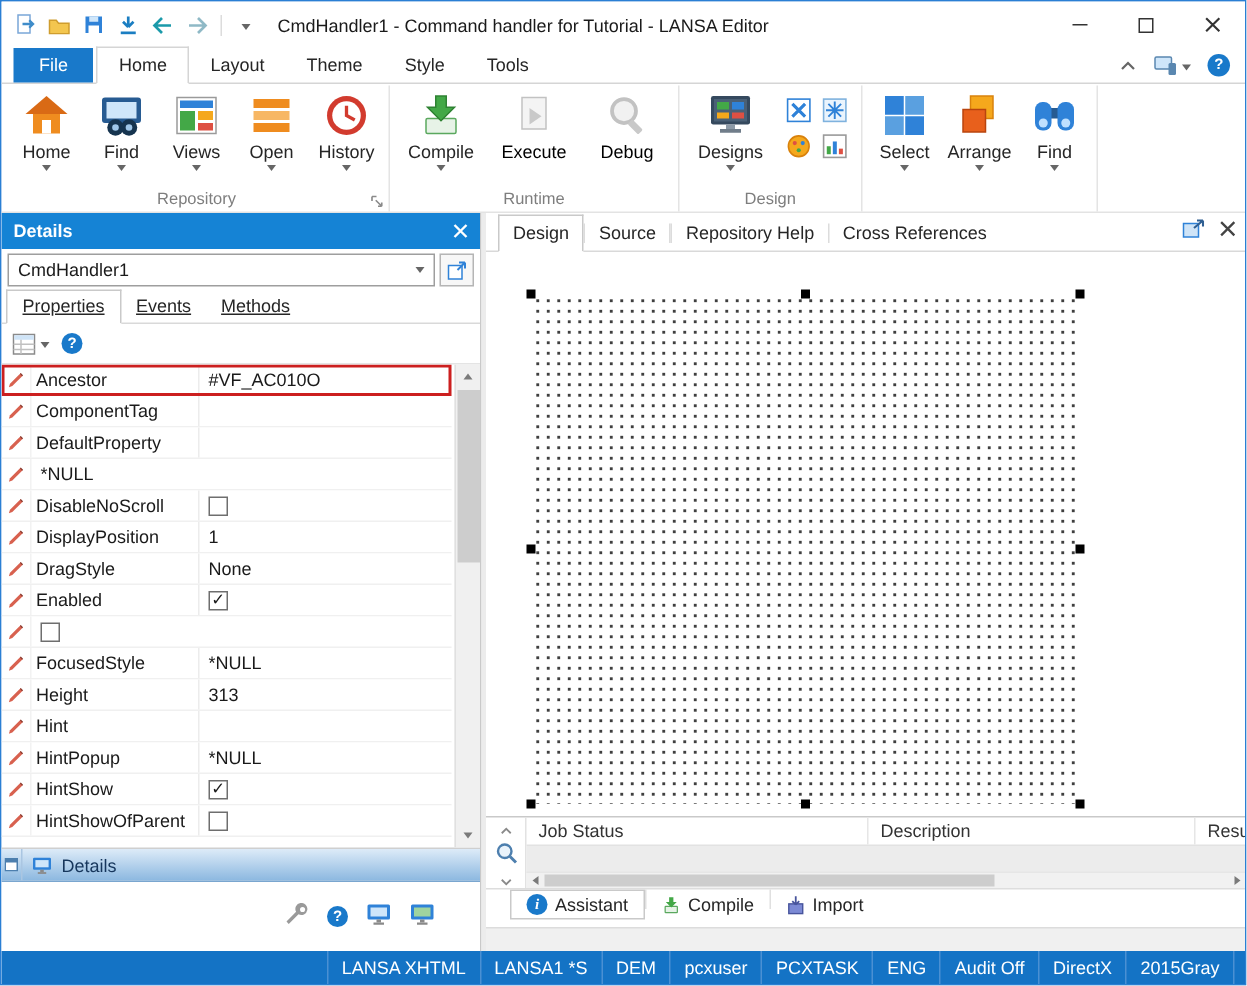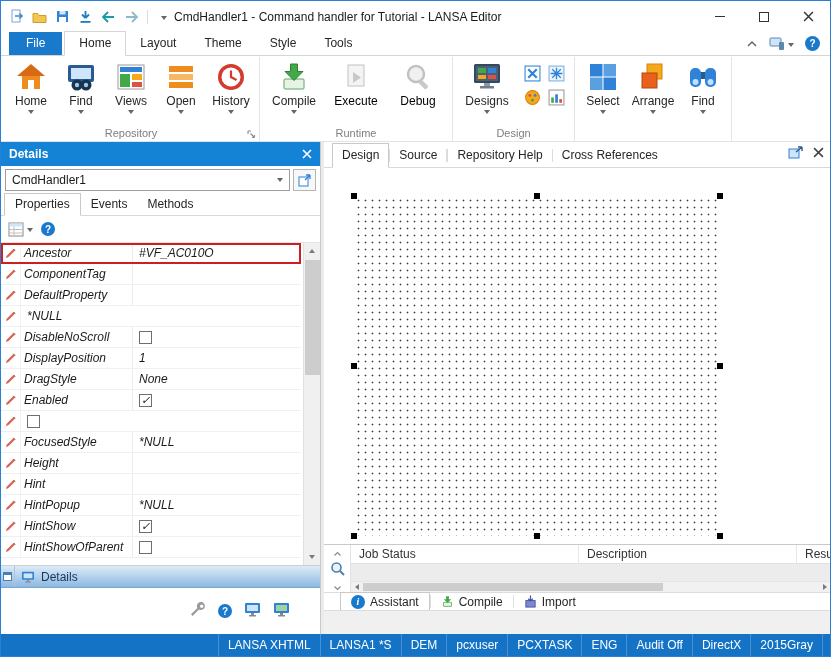--- a/index.html
+++ b/index.html
@@ -5,21 +5,21 @@
   * { box-sizing:border-box; }
   html,body { margin:0; padding:0; }
   body { font-family:"Liberation Sans", sans-serif; font-size:12px; color:#1a1a1a; background:#d7d7d7; }
   .window { position:relative; width:831px; height:657px; background:#fff; border:1px solid #2a7fd4; overflow:hidden; display:flex; flex-direction:column; }
 
   
   .titlebar { height:31px; display:flex; align-items:center; padding-left:7px; background:#fff; flex:0 0 auto; }
   .qat { display:flex; align-items:center; gap:6px; }
   .qicon { width:17px; height:17px; display:inline-flex; align-items:center; justify-content:center; }
   .qat-sep { width:1px; height:14px; background:#dcdcdc; margin:0 1px; }
-  .title-text { margin-left:2px; font-size:12px; }
+  .title-text { margin-left:13px; font-size:12px; }
   .win-controls { margin-left:auto; display:flex; height:100%; }
   .wc { width:44px; display:flex; align-items:center; justify-content:center; }
   .wc-min-glyph { width:10px; height:1px; background:#333; }
   .wc-max-glyph { width:10px; height:10px; border:1px solid #333; }
 
   
   .ribbon-tabs { height:24px; display:flex; align-items:flex-end; padding-left:8px; background:#fff; border-bottom:1px solid #d5d5d5; flex:0 0 auto; }
   .file-tab { background:#1979ca; color:#fff; padding:4px 17px 5px; margin-right:2px; }
   .rtab { padding:4px 14px 5px; color:#262626; }
   .rtab.selected { border:1px solid #d5d5d5; border-bottom:1px solid #fff; margin-bottom:-1px; background:#fff; }
@@ -45,26 +45,26 @@
   .workspace { flex:1; display:flex; min-height:0; }
   .left-panel { width:320px; flex:0 0 auto; display:flex; flex-direction:column; background:#fff; border-right:1px solid #c9c9c9; }
   .lp-header { height:24px; background:#1583d5; display:flex; align-items:center; padding:0 8px; flex:0 0 auto; }
   .lp-title { color:#fff; font-weight:bold; }
   .lp-close { margin-left:auto; display:inline-flex; }
   .lp-combo-row { height:28px; display:flex; align-items:center; gap:3px; padding:0 4px; flex:0 0 auto; }
   .combo { flex:1; height:22px; border:1px solid #9e9e9e; display:flex; align-items:center; padding:0 6px; background:#fff; }
   .combo .caret { margin-left:auto; margin-top:0; }
   .lp-openbtn { width:23px; height:22px; border:1px solid #b5b5b5; display:flex; align-items:center; justify-content:center; background:#f7f7f7; }
   .lp-tabs { height:22px; display:flex; align-items:flex-end; padding-left:3px; border-bottom:1px solid #d9d9d9; flex:0 0 auto; }
-  .lp-tab { padding:3px 10px 4px; color:#262626; }
+  .lp-tab { padding:3px 10px 4px; color:#262626;text-decoration:underline; }
   .lp-tab.selected { border:1px solid #c9c9c9; border-bottom:1px solid #fff; margin-bottom:-1px; background:#fff; }
   .lp-toolbar { height:26px; display:flex; align-items:center; gap:8px; padding:0 7px; flex:0 0 auto; }
 
   .prop-grid { position:relative; height:324px; overflow:hidden; border-top:1px solid #e4e4e4; border-bottom:1px solid #cfcfcf; flex:0 0 auto; }
-  .prop-rows { margin-right:19px;font-style:italic; }
+  .prop-rows { margin-right:19px; }
   .prop-row { height:21px; display:flex; align-items:center; border-bottom:1px solid #f0f0f0; position:relative; background:#fff; }
   .prop-icon { width:20px; flex:0 0 auto; display:flex; justify-content:center; align-items:center; height:100%; border-right:1px solid #f2f2f2; }
   .prop-name { width:112px; flex:0 0 auto; padding-left:3px; border-right:1px solid #ececec; height:100%; line-height:20px; white-space:nowrap; overflow:hidden; }
   .prop-value { flex:1; padding-left:6px; height:100%; display:flex; align-items:center; white-space:nowrap; overflow:hidden; }
   .prop-row.highlight { outline:2px solid #cc1f1f; outline-offset:-2px; z-index:2; }
   .cb { width:13px; height:13px; border:1px solid #6e6e6e; background:#fff; display:inline-flex; align-items:center; justify-content:center; font-size:11px; line-height:1; }
   .vscroll { position:absolute; top:0; right:0; width:17px; height:100%; background:#f0f0f0; border-left:1px solid #e0e0e0; }
   .vs-btn { height:16px; display:flex; align-items:center; justify-content:center; }
   .vs-btn.down { position:absolute; bottom:0; width:100%; }
   .vs-thumb { position:absolute; top:17px; left:1px; width:15px; height:115px; background:#cdcdcd; }
@@ -103,21 +103,21 @@
   .jh.c2 { flex:1; min-width:0; border-right:none; }
   .jobs-row { height:18px; display:flex; background:#ececec; border-bottom:1px solid #e6e6e6; }
   .jc { padding:2px 8px; white-space:nowrap; overflow:hidden;margin-top:48px; }
   .jc.c0 { width:228px; flex:0 0 auto; }
   .jc.c1 { width:218px; flex:0 0 auto; }
   .hscroll { height:10px; position:relative; background:#f1f1f1; margin-top:auto; }
   .hs-thumb { position:absolute; left:12px; top:1px; height:8px; width:300px; background:#cdcdcd; }
   .hs-btn { position:absolute; top:0; width:11px; height:10px; display:flex; align-items:center; justify-content:center; }
   .hs-btn.right { right:0; }
 
-  .bottom-tabs { height:18px; display:flex; align-items:center; padding-left:16px; border-top:1px solid #ddd; background:#fff; flex:0 0 auto; }
+  .bottom-tabs { height:26px; display:flex; padding-left:16px; border-top:1px solid #ddd; background:#fff; flex:0 0 auto; }
   .btab { display:flex; align-items:center; gap:5px; padding:1px 10px; height:20px; color:#262626; }
   .btab.selected { border:1px solid #c9c9c9; background:#fff; }
   .btab-sep { width:1px; height:13px; background:#e0e0e0; }
   .rp-filler { flex:1; background:#f0f0f0; border-top:1px solid #dcdcdc; }
 
   .statusbar { height:22px; background:#1473c5; display:flex; align-items:stretch; color:#fff; flex:0 0 auto; }
   .sb-spacer { flex:1; }
   .sb-item { display:flex; align-items:center; padding:0 9px; border-left:1px solid #4a90d3; white-space:nowrap; }
   .sb-tail { width:8px; border-left:1px solid #4a90d3; }
 
@@ -541,20 +541,21 @@
               <span class="prop-value">*NULL</span>
             </div>
             <div class="prop-row">
               <span class="prop-icon">
                 <svg width="11" height="11" viewBox="0 0 12 12">
                   <path d="M1 11 L3.5 10.2 L11 2.7 9.3 1 1.8 8.5 Z" fill="#d8614f"></path>
                   <path d="M9.3 1 L11 2.7" stroke="#8a3a2e"></path>
                 </svg>
               </span>
               <span class="prop-name">Height</span>
+              <span class="prop-value">313</span>
             </div>
             <div class="prop-row">
               <span class="prop-icon">
                 <svg width="11" height="11" viewBox="0 0 12 12">
                   <path d="M1 11 L3.5 10.2 L11 2.7 9.3 1 1.8 8.5 Z" fill="#d8614f"></path>
                   <path d="M9.3 1 L11 2.7" stroke="#8a3a2e"></path>
                 </svg>
               </span>
               <span class="prop-name">Hint</span>
               <span class="prop-value"></span>

